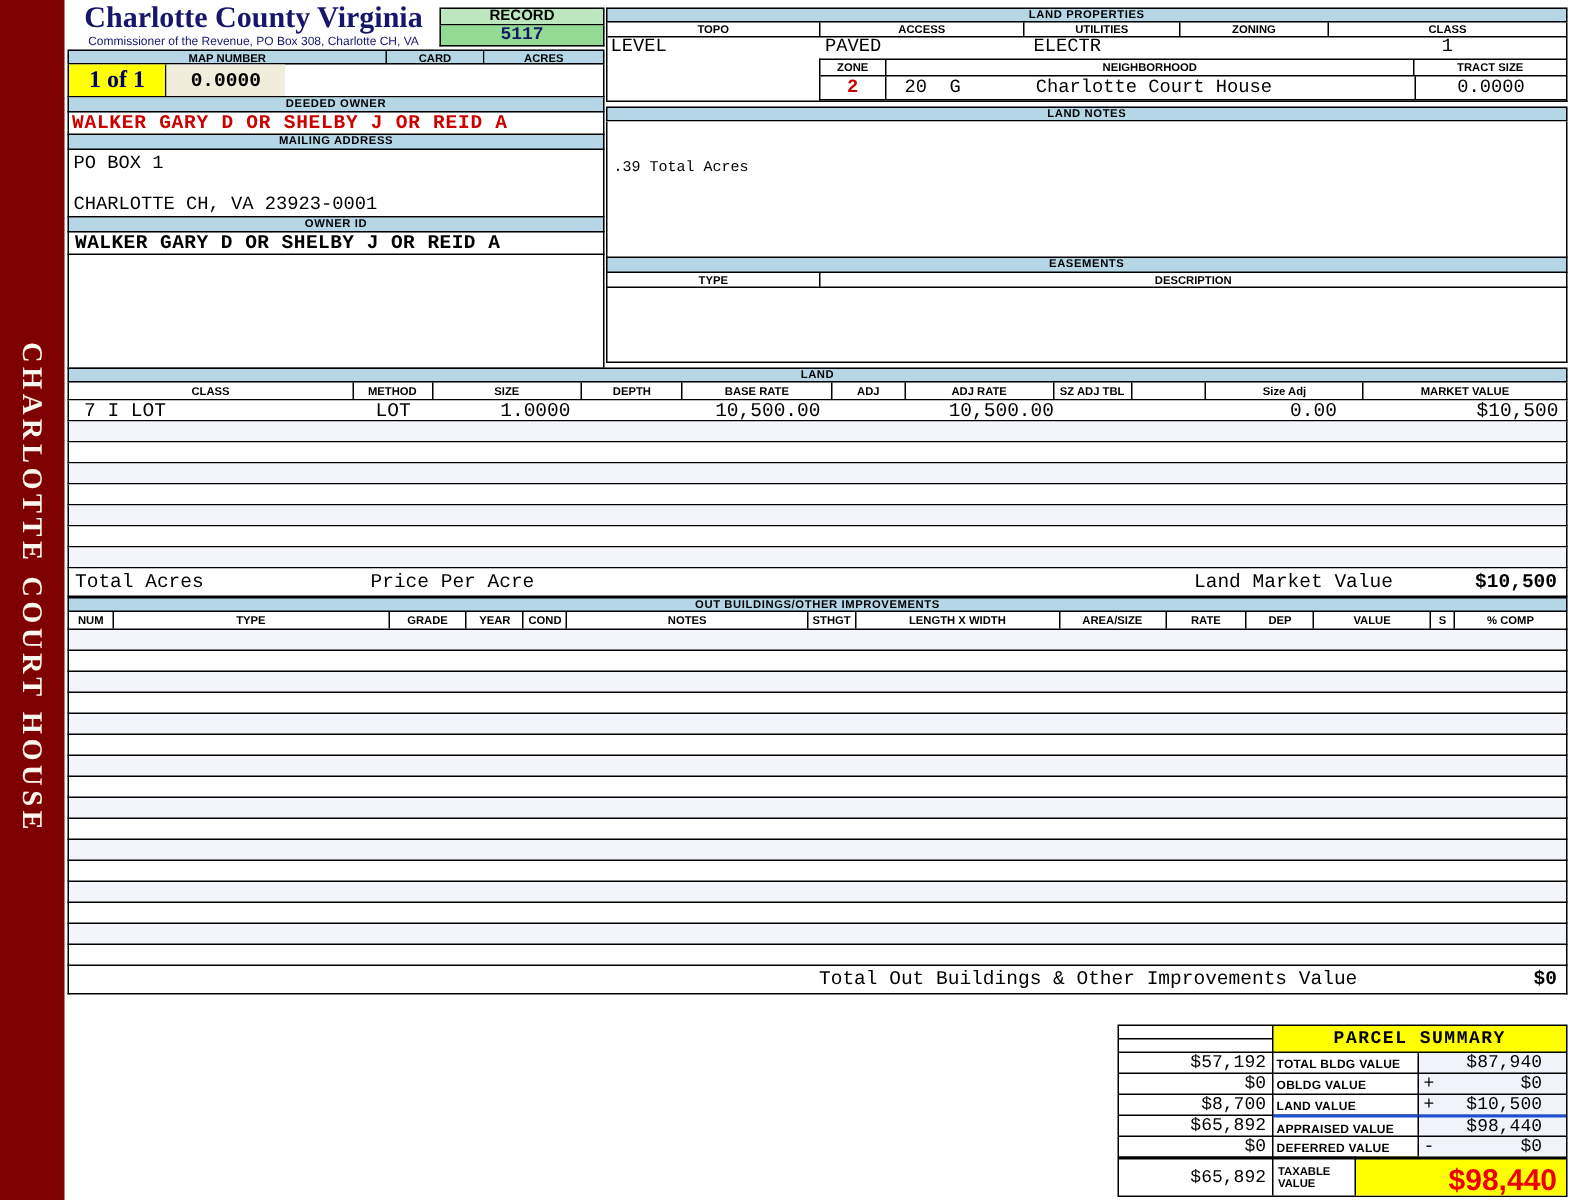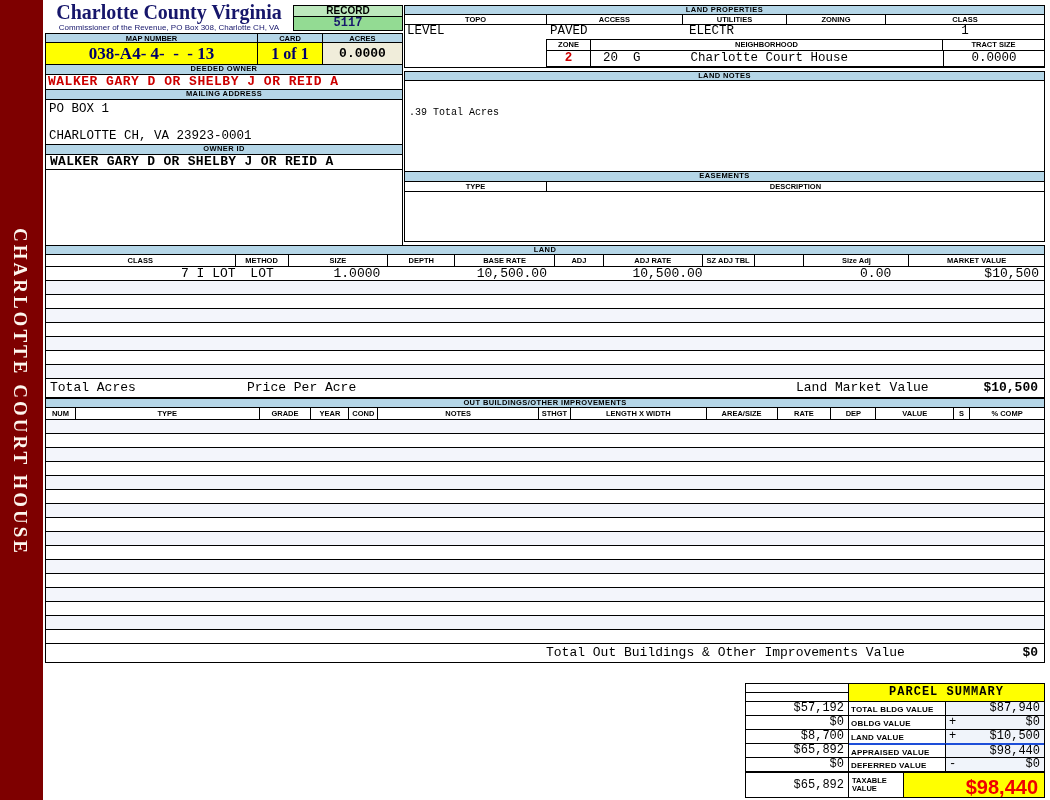--- a/index.html
+++ b/index.html
@@ -79,21 +79,21 @@
   
   .land { position:absolute; left:45px; top:245px; width:1000px; }
   .lt-head { display:flex; height:12px; border:1px solid #000; border-top:none; align-items:stretch; }
   .lt-head .hcell { line-height:11px; }
   .lt-c0{width:190px}.lt-c1{width:53px}.lt-c2{width:100px}.lt-c3{width:67px}.lt-c4{width:100px}.lt-c5{width:49px}
   .lt-c6{width:99px}.lt-c7{width:52px}.lt-c8{width:50px}.lt-c9{width:105px}.lt-c10{width:135px; border-right:none !important;}
   .lt-row { display:flex; height:14px; border-bottom:1px solid #000; border-left:1px solid #000; border-right:1px solid #000;
             font-size:13px; line-height:13px; background:#fff; }
   .lt-row.ra { background:#F3F5FB; }
   .lt-row.rw { background:#ffffff; }
-  .cell-l { text-align:right; } .cell-c { text-align:center; } .cell-r { text-align:right; padding-right:8px; }
+  .cell-l { text-align:left; } .cell-c { text-align:center; } .cell-r { text-align:right; padding-right:8px; }
   .lt-total { position:relative; height:19px; border:1px solid #000; border-top:none; font-size:13px; line-height:18px; background:#fff; }
   .lt-ta { position:absolute; left:4px;text-align:center; } .lt-pp { position:absolute; left:201px; }
   .lt-lmv { position:absolute; left:750px; } .lt-lmv-val { position:absolute; right:6px; font-weight:bold; }
 
   
   .ob { position:absolute; left:45px; top:398px; width:1000px; }
   .ob-head { display:flex; height:12px; border:1px solid #000; border-top:none; }
   .ob-head .hcell { line-height:11px; overflow:hidden; }
   .ob-c0{width:30px}.ob-c1{width:184px}.ob-c2{width:52px}.ob-c3{width:38px}.ob-c4{width:29px}.ob-c5{width:161px}
   .ob-c6{width:32px}.ob-c7{width:136px}.ob-c8{width:71px}.ob-c9{width:54px}.ob-c10{width:45px}.ob-c11{width:78px}
@@ -108,21 +108,21 @@
   .ps-hrow { display:flex; height:18px; }
   .ps-hleft { width:103px; border-right:1px solid #000; border-bottom:1px solid #000; position:relative; }
   .ps-hleft::after { content:""; position:absolute; left:0; right:0; top:8px; border-top:1px solid #000; }
   .ps-title { flex:1; background:#FFFF00; border-bottom:1px solid #000; text-align:center;
               font-family:"Liberation Mono","DejaVu Sans Mono",monospace; font-weight:bold; font-size:12px; letter-spacing:1px; line-height:17px; }
   .ps-row { display:flex; height:14px; }
   .ps-prior { width:103px; border-right:1px solid #000; border-bottom:1px solid #000; text-align:right; padding-right:4px;
               font-size:12px; line-height:13px; }
   .ps-label { width:97px; border-right:1px solid #000; border-bottom:1px solid #000; font-size:8px; font-weight:bold;
               padding:3px 0 4px 2px; letter-spacing:.2px; }
-  .ps-val { flex:1; position:relative; background:#F0F4FA; border-bottom:1px solid #000; text-align:right; padding-right:4px;
+  .ps-val { flex:1; position:relative; background:#F0F4FA; border-bottom:1px solid #000; text-align:right; padding-right:16px;
             font-size:12px; line-height:13px; }
   .ps-op { position:absolute; left:3px; top:0; font-size:12px; }
   .ps-thick .ps-label, .ps-thick .ps-val { border-top:2px solid #1d4ed8; margin-top:-1px; }
   .ps-tax { display:flex; height:25px; }
   .ps-taxprior { width:103px; border-right:1px solid #000; text-align:right; padding-right:4px; font-size:12px; line-height:24px; }
   .ps-taxlabel { width:55px; border-right:1px solid #000; font-size:7.5px; font-weight:bold; padding:4px 0 0 3px; line-height:8px; }
   .ps-taxval { flex:1; background:#FFFF00; color:#EE0000; font-weight:bold; font-size:20px; text-align:right;
                padding:3px 6px 0 0; font-family:"Liberation Sans",sans-serif; }
   .ps-tax > div { border-top:2px solid #000; margin-top:-1px; }
 </style>
@@ -146,21 +146,20 @@
         <div class="rec-v mono">5117</div>
       </div>
     </div>
 
     <div class="mca-head">
       <div class="hcell mca-c0">MAP NUMBER</div>
       <div class="hcell mca-c1">CARD</div>
       <div class="hcell mca-c2">ACRES</div>
     </div>
     <div class="mca-val">
-      <div class="map-val">038-A4- 4-  -  - 13</div>
       <div class="card-val">1 of 1</div>
       <div class="acres-val mono">0.0000</div>
     </div>
 
     <div class="bar" style="border-top:none;">DEEDED OWNER</div>
     <div class="owner-red mono">WALKER GARY D OR SHELBY J OR REID A</div>
 
     <div class="bar" style="border-top:none;">MAILING ADDRESS</div>
     <div class="addr mono">
       <span class="addr-l1">PO BOX 1</span>

